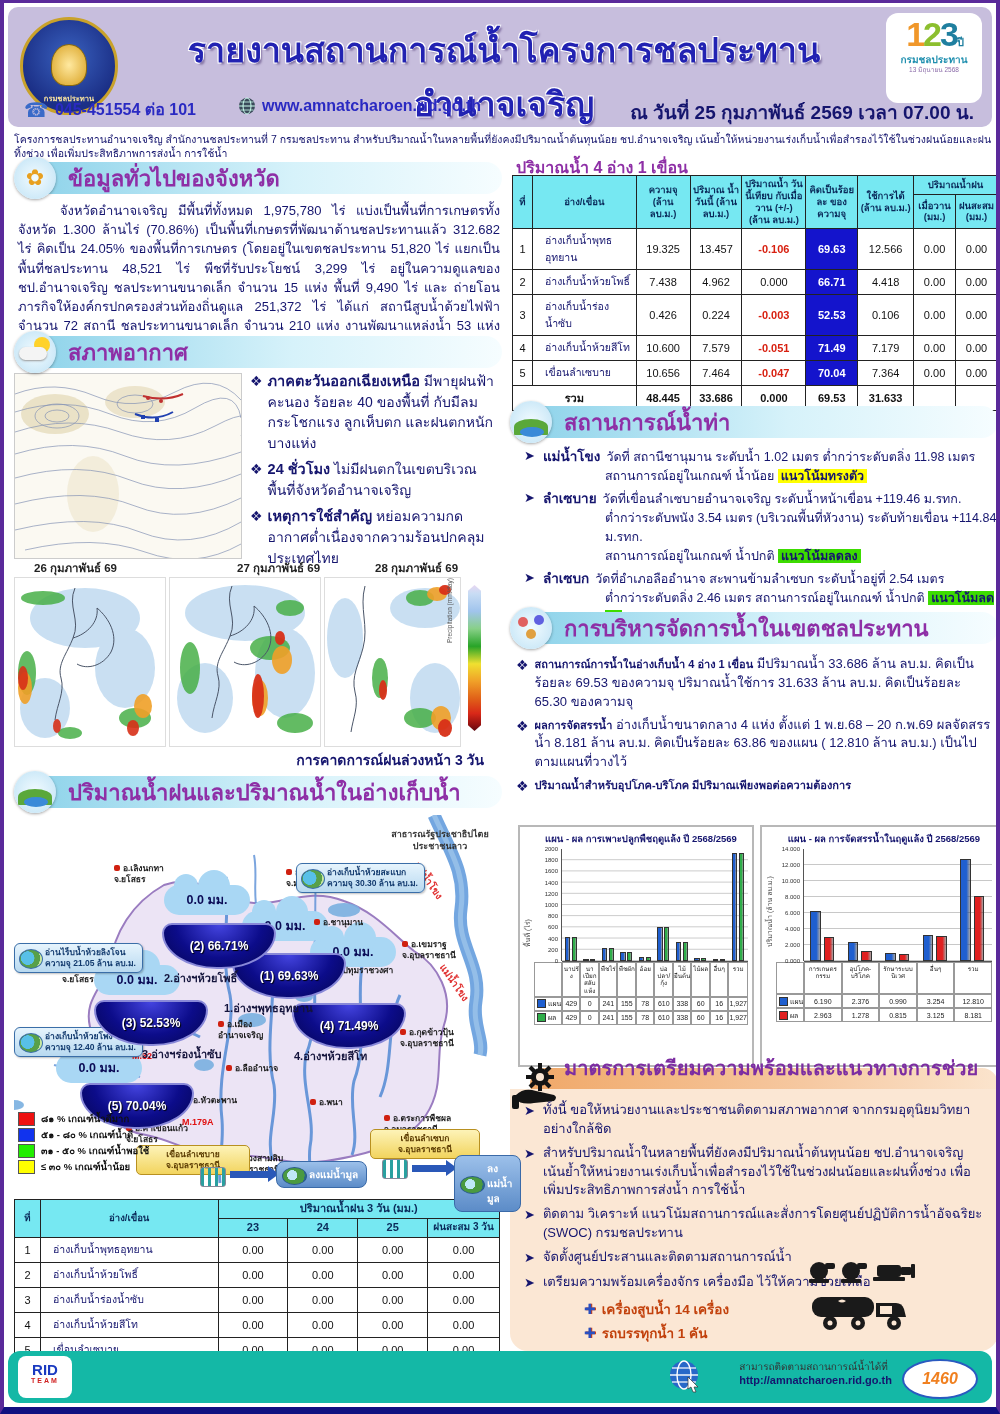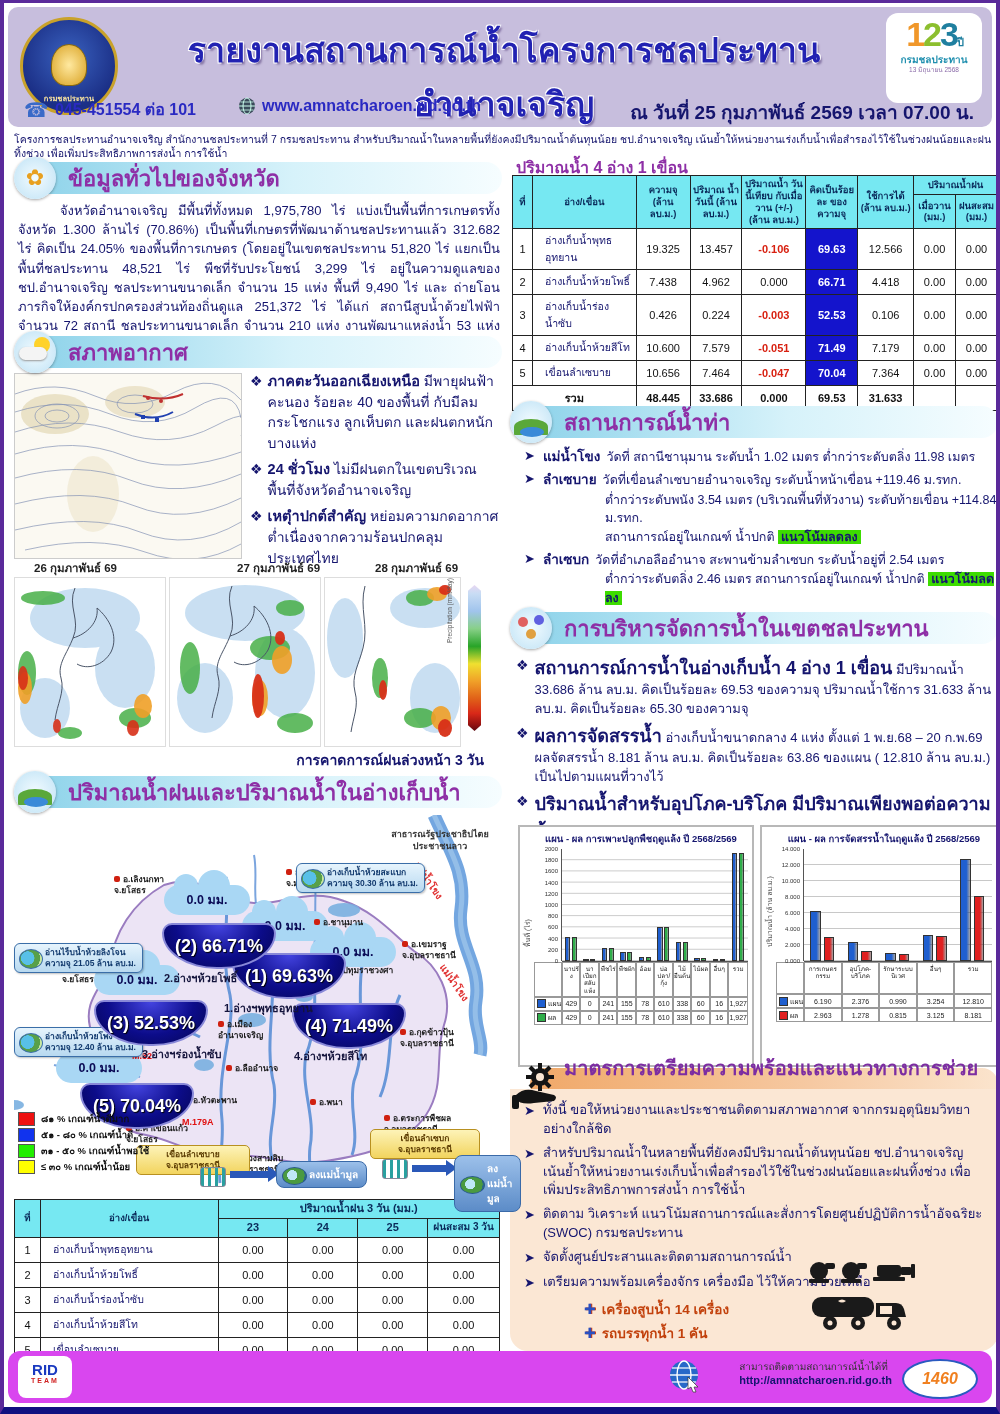--- a/index.html
+++ b/index.html
@@ -63,21 +63,21 @@
   #precip-caption{position:absolute;left:10px;top:746px;width:470px;text-align:right;font-size:14px;font-weight:bold;color:#15156e;}
   
   #map-area{position:absolute;left:10px;top:812px;width:488px;height:380px;}
   #map-svg{position:absolute;left:0;top:0;}
   .cloud{position:absolute;width:86px;height:30px;background:#a9d7f4;border-radius:16px;display:flex;align-items:center;justify-content:center;z-index:5;}
   .cloud::before{content:"";position:absolute;left:10px;top:-11px;width:24px;height:24px;background:#a9d7f4;border-radius:50%;}
   .cloud::after{content:"";position:absolute;left:34px;top:-15px;width:32px;height:32px;background:#a9d7f4;border-radius:50%;}
   .cloud span{position:relative;z-index:2;font-weight:bold;color:#0a0a55;font-size:12.5px;}
   .bowl{position:absolute;width:110px;height:42px;border-radius:10px 10px 55px 55px/10px 10px 36px 36px;
         background:radial-gradient(ellipse at 50% 0%,#4444e0 0%,#0c0c8a 55%,#050550 100%);
-        border:2px solid #8888d8;color:#fff;font-weight:bold;font-size:18px;display:flex;align-items:center;justify-content:center;z-index:6;text-shadow:1px 1px 1px #000;}
+        border:2px solid #8888d8;color:#fff;font-weight:bold;font-size:12px;display:flex;align-items:center;justify-content:center;z-index:6;text-shadow:1px 1px 1px #000;}
   .mbox{position:absolute;background:linear-gradient(180deg,#e6f4fd,#b8d9f0);border:1.5px solid #3a6ea8;border-radius:6px;
         padding:3px 6px 3px 30px;font-size:8.5px;font-weight:bold;color:#123a6e;z-index:6;line-height:1.3;box-shadow:1px 1px 2px rgba(0,0,0,.25);}
   .mbox::before{content:"";position:absolute;left:4px;top:50%;margin-top:-9px;width:22px;height:18px;border-radius:50%;
         background:radial-gradient(circle at 35% 45%,#58c0e8 0 38%,#58a048 40% 70%,#c8e8a0 71%);border:1px solid #3a6ea8;}
   .place{position:absolute;font-size:8.5px;color:#1a1a1a;font-weight:bold;z-index:5;white-space:pre-line;line-height:1.25;}
   .place::before{content:"";display:inline-block;width:6px;height:6px;border-radius:2px;background:#d02010;margin-right:3px;}
   .station{position:absolute;color:#e01010;font-size:9px;font-weight:bold;z-index:5;}
   .mek{position:absolute;color:#e03030;font-size:10px;font-weight:bold;z-index:5;transform:rotate(55deg);}
   .resname{position:absolute;font-size:11px;font-weight:bold;color:#14143c;z-index:6;}
   #laos-label{position:absolute;right:2px;top:14px;width:120px;font-size:9px;font-weight:bold;color:#333;text-align:center;z-index:5;line-height:1.3;}
@@ -111,21 +111,21 @@
   .river-item .arr{color:#15156e;font-size:13px;flex:none;margin-top:1px;}
   .river-name{font-weight:bold;color:#15156e;font-size:13.5px;margin-right:6px;}
   .river-line{font-size:12.5px;color:#15156e;line-height:1.5;}
   .trend{font-weight:bold;padding:0 3px;color:#15156e;}
   
   #mgmt-body{position:absolute;left:512px;top:652px;width:480px;}
   #mgmt-intro{font-size:13.5px;color:#15156e;line-height:1.45;text-indent:46px;margin-bottom:4px;}
   .mg{display:flex;gap:6px;margin-bottom:4px;line-height:1.45;}
   .mg .dm{color:#15156e;font-size:14px;flex:none;}
   .mg .tx{font-size:13px;color:#15156e;}
-  .mg .tx b{font-size:18px;}
+  .mg .tx b{font-size:11px;}
   
   .chart-box{position:absolute;background:#fff;border:2px solid #b8b8b8;padding:4px 4px 2px 14px;box-sizing:border-box;}
   #chart1{left:514px;top:822px;width:236px;height:242px;}
   #chart2{left:756px;top:822px;width:238px;height:242px;}
   .chart-title{text-align:center;font-size:9.5px;font-weight:bold;color:#15156e;margin-bottom:3px;}
   .chart-ylabel{position:absolute;left:2px;top:120px;font-size:7px;color:#444;transform:rotate(-90deg);transform-origin:left top;white-space:nowrap;}
   .chart-grid{display:grid;}
   .c-ax,.c-bars{height:112px;position:relative;}
   .c-ax{border-right:1px solid #555;}
   .c-tick{position:absolute;right:3px;transform:translateY(50%);font-size:6px;color:#333;}
@@ -141,21 +141,21 @@
   #measures-list{padding:12px 10px 0 14px;}
   .ms{display:flex;gap:8px;margin-bottom:5px;line-height:1.45;}
   .ms .arr{color:#15156e;font-size:13px;flex:none;margin-top:1px;}
   .ms .tx{font-size:13px;color:#15156e;}
   .equip{display:flex;align-items:center;gap:6px;margin:2px 0 0 60px;}
   .equip .plus{color:#2a50c0;font-size:14px;font-weight:bold;text-shadow:1px 0 #d04010;}
   .equip .tx{font-size:13.5px;font-weight:bold;color:#c2410c;}
   #equip-icons{position:absolute;right:60px;bottom:14px;width:150px;text-align:center;}
   #gearhand{position:absolute;left:506px;top:1058px;z-index:3;}
   
-  #footer-band{position:absolute;left:4px;bottom:4px;width:984px;height:52px;background:#d946ef;border-radius:12px;}
+  #footer-band{position:absolute;left:4px;bottom:4px;width:984px;height:52px;background:#14b8a6;border-radius:12px;}
   #rid-logo{position:absolute;left:10px;top:5px;width:54px;height:42px;background:#fff;border-radius:8px;text-align:center;line-height:1;padding-top:6px;box-sizing:border-box;}
   #rid-logo .rid{color:#1a3ac0;font-weight:bold;font-size:15px;}
   #rid-logo .team{color:#d02020;font-size:7px;font-weight:bold;letter-spacing:2px;}
   #follow{position:absolute;right:100px;top:8px;text-align:left;}
   #follow .f1{font-size:10px;color:#333;}
   #follow .f2{font-size:11px;color:#15156e;font-weight:bold;}
   #globe-foot{position:absolute;right:290px;top:8px;}
   #hotline{position:absolute;right:14px;top:8px;width:72px;height:36px;background:#fff;border:2px solid #2a5ac0;border-radius:50%;
         display:flex;align-items:center;justify-content:center;font-size:16px;font-weight:bold;font-style:italic;color:#f08020;}
 </style>
@@ -246,21 +246,21 @@
     <div class="wb">
         <span class="dm">❖</span>
         <span class="tx"><b>ภาคตะวันออกเฉียงเหนือ</b><span> มีพายุฝนฟ้าคะนอง ร้อยละ 40 ของพื้นที่ กับมีลมกระโชกแรง ลูกเห็บตก และฝนตกหนักบางแห่ง</span></span>
       </div>
     <div class="wb">
         <span class="dm">❖</span>
         <span class="tx"><b>24 ชั่วโมง</b><span> ไม่มีฝนตกในเขตบริเวณพื้นที่จังหวัดอำนาจเจริญ</span></span>
       </div>
     <div class="wb">
         <span class="dm">❖</span>
-        <span class="tx"><b>เหตุำปกต์สำคัญ</b><span> หย่อมความกดอากาศต่ำเนื่องจากความร้อนปกคลุมประเทศไทย</span></span>
+        <span class="tx"><b>เหตุการใช์สำคัญ</b><span> หย่อมความกดอากาศต่ำเนื่องจากความร้อนปกคลุมประเทศไทย</span></span>
       </div>
   </div>
 
   <div id="forecast-dates">
     <span id="fd1">26  กุมภาพันธ์  69</span>
     <span id="fd2">27  กุมภาพันธ์  69</span>
     <span id="fd3">28  กุมภาพันธ์  69</span>
   </div>
 
   <div id="pm1" class="precip">
@@ -410,21 +410,21 @@
     <div class="bowl" style="left:148px;top:108px;">(2) 66.71%</div>
     <div class="bowl" style="left:80px;top:185px;">(3) 52.53%</div>
     <div class="bowl" style="left:278px;top:188px;">(4) 71.49%</div>
     <div class="bowl" style="left:66px;top:268px;">(5) 70.04%</div>
 
     <div class="resname" style="left:210px;top:184px;">1.อ่างฯพุทธอุทยาน</div>
     <div class="resname" style="left:150px;top:154px;">2.อ่างฯห้วยโพธิ์</div>
     <div class="resname" style="left:128px;top:230px;">3.อ่างฯร่องน้ำซับ</div>
     <div class="resname" style="left:280px;top:232px;">4.อ่างฯห้วยสีโท</div>
 
-    <div class="place" style="left:100px;top:59px;">อ.เลิงนกทา
+    <div class="place" style="left:100px;top:48px;font-family:Liberation Serif, serif;">อ.เลิงนกทา
 จ.ยโสธร</div>
     <div class="place" style="left:272px;top:52px;">อ.ดอนตาล
 จ.มุกดาหาร</div>
     <div class="place" style="left:300px;top:102px;">อ.ชานุมาน</div>
     <div class="place" style="left:388px;top:124px;">อ.เขมราฐ
 จ.อุบลราชธานี</div>
     <div class="place" style="left:312px;top:150px;">อ.ปทุมราชวงศา</div>
     <div class="place" style="left:48px;top:148px;">อ.ป่าติ้ว
 จ.ยโสธร</div>
     <div class="place" style="left:204px;top:204px;">อ.เมือง
@@ -646,20 +646,21 @@
         <span class="scene-hill"></span>
         <span class="scene-pond"></span>
       </div>
     <div class="bar">สถานการณ์น้ำท่า</div>
   </div>
   <div id="river-list">
       <div class="river-item">
         <span class="arr">➤</span>
         <div class="river-body">
           <div class="river-line"><span class="river-name">แม่น้ำโขง</span>วัดที่ สถานีชานุมาน ระดับน้ำ 1.02 เมตร ต่ำกว่าระดับตลิ่ง 11.98 เมตร</div>
+          <div class="river-line" style="padding-left: 62px;">สถานการณ์อยู่ในเกณฑ์ น้ำน้อย <span class="trend" style="background: rgb(255, 255, 0);">แนวโน้มทรงตัว</span></div>
         </div>
       </div>
       <div class="river-item">
         <span class="arr">➤</span>
         <div class="river-body">
           <div class="river-line"><span class="river-name">ลำเซบาย</span>วัดที่เขื่อนลำเซบายอำนาจเจริญ  ระดับน้ำหน้าเขื่อน +119.46 ม.รทก.</div>
           <div class="river-line" style="padding-left: 62px;">ต่ำกว่าระดับพนัง 3.54 เมตร (บริเวณพื้นที่หัวงาน) ระดับท้ายเขื่อน +114.84 ม.รทก.</div>
           <div class="river-line" style="padding-left: 62px;">สถานการณ์อยู่ในเกณฑ์ น้ำปกติ <span class="trend" style="background: rgb(61, 220, 0);">แนวโน้มลดลง</span></div>
         </div>
       </div>

